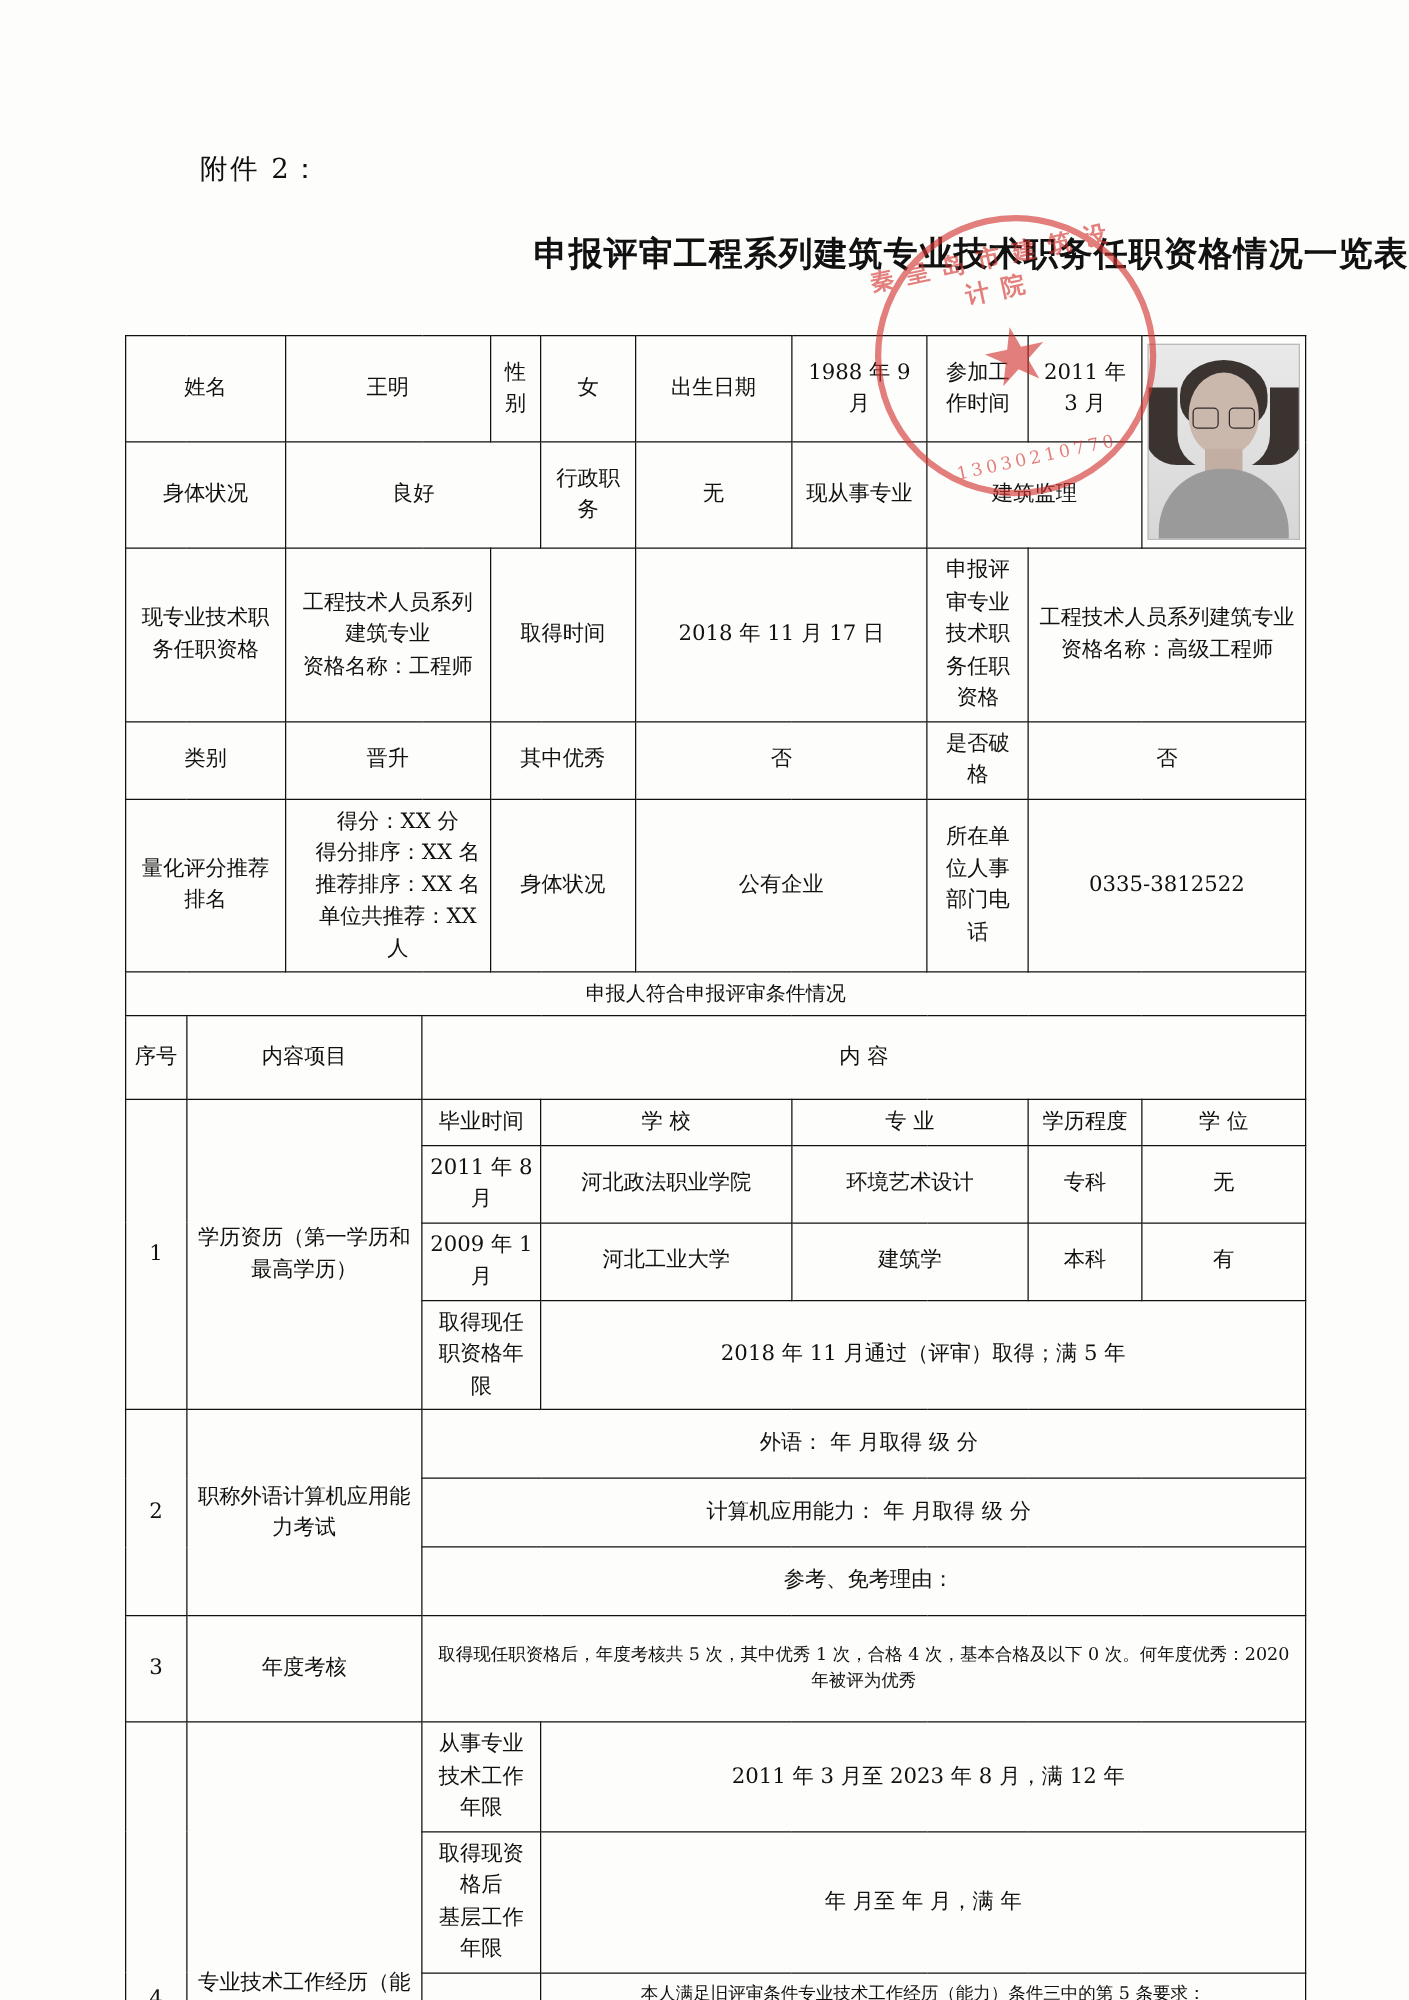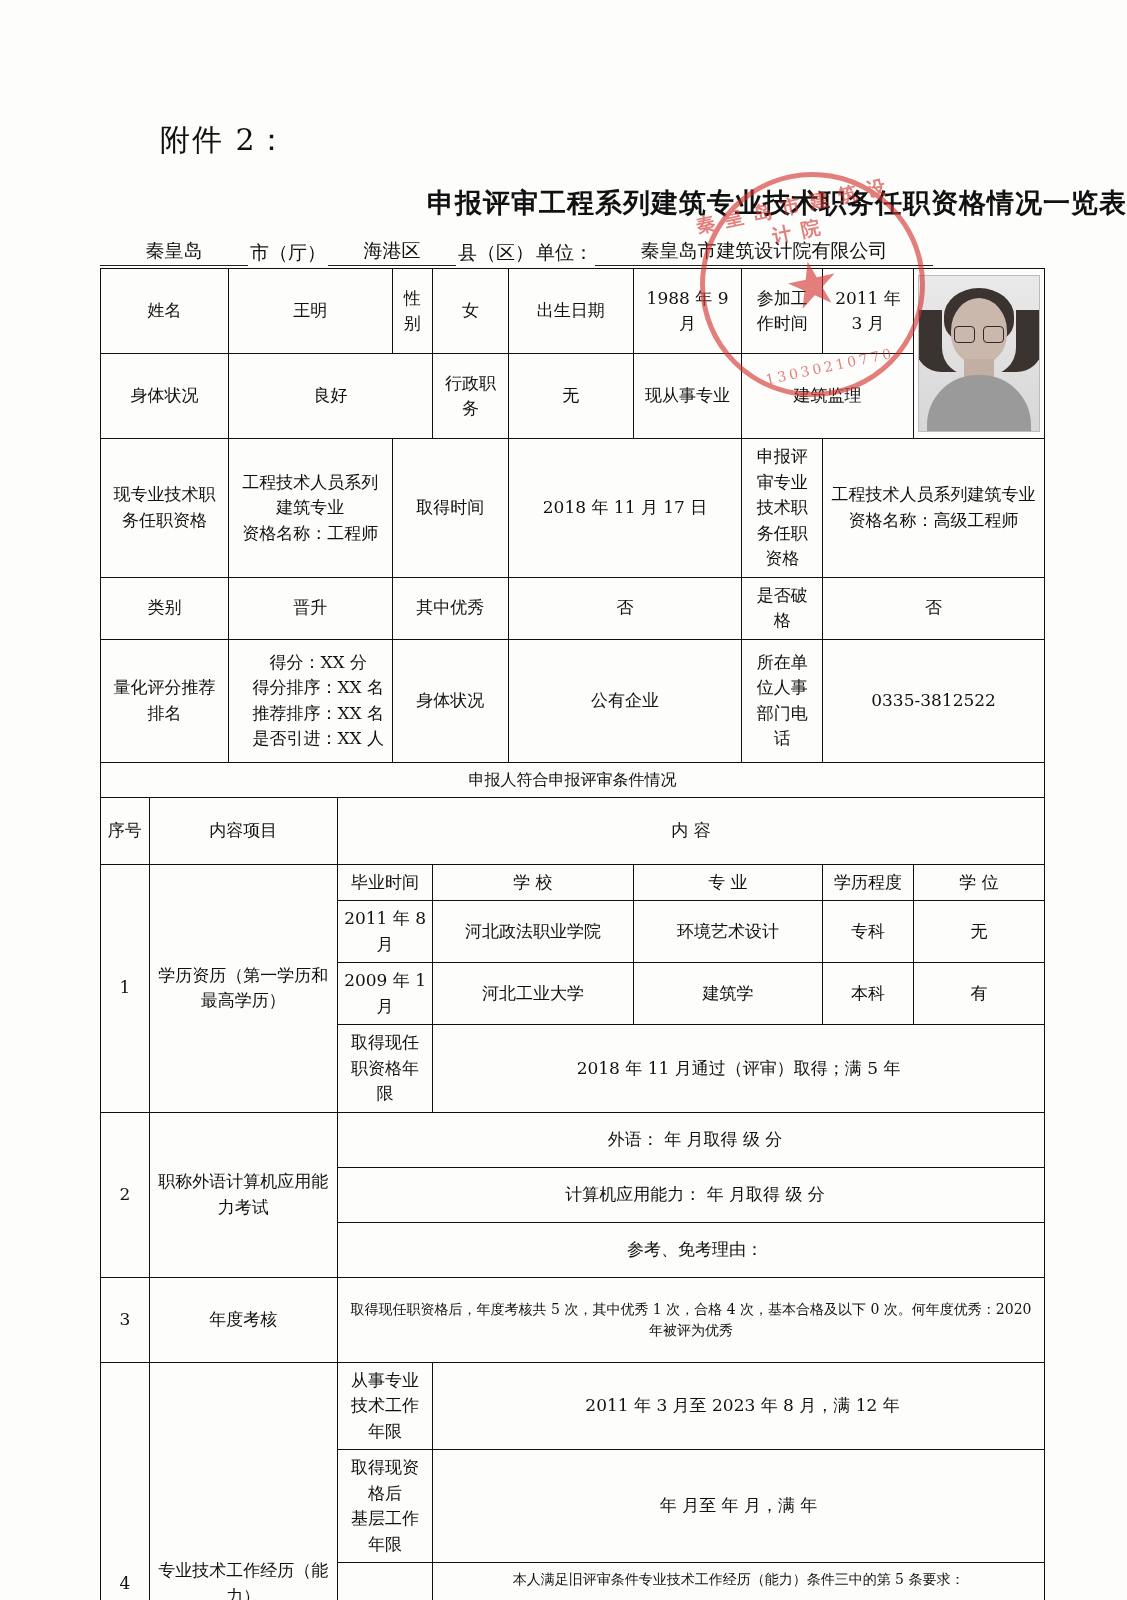--- a/index.html
+++ b/index.html
@@ -7,21 +7,21 @@
     width:1127px;height:1600px;
     background:#fdfdfb;
     font-family:"DejaVu Serif","Liberation Serif",serif;
     color:#111;
     position:relative;
     overflow:hidden;
   }
   .page{position:relative;width:1127px;height:1600px;}
   .attach{
     position:absolute;left:160px;top:120px;
-    font-size:30px;letter-spacing:2px;
+    font-size:22px;letter-spacing:2px;
   }
   .doc-title{
     position:absolute;left:0;top:185px;width:1127px;
     text-align:right;font-size:27px;font-weight:bold;letter-spacing:1px;
   }
   .subline{
     position:absolute;left:100px;top:238px;width:945px;
     font-size:19px;display:flex;align-items:flex-end;gap:2px;
   }
   .ul{border-bottom:1.5px solid #222;display:inline-block;text-align:center;padding:0 4px 1px 4px;}
@@ -104,28 +104,20 @@
 </style>
 </head>
 <body>
 
 <div class="page">
 
   <div class="attach">附件 2：</div>
 
   <div class="doc-title">申报评审工程系列建筑专业技术职务任职资格情况一览表</div>
 
-  <div class="subline">
-    <span class="ul" style="width:140px">秦皇岛</span>
-    <span>市（厅）</span>
-    <span class="ul" style="width:120px">海港区</span>
-    <span>县（区）</span>
-    <span>单位：</span>
-    <span class="ul" style="width:330px">秦皇岛市建筑设计院有限公司</span>
-  </div>
 
   <table class="main">
     <colgroup>
       <col style="width:52px">
       <col style="width:90px">
       <col style="width:120px">
       <col style="width:60px">
       <col style="width:42px">
       <col style="width:84px">
       <col style="width:142px">
@@ -184,21 +176,21 @@
       <td colspan="2">否</td>
       <td>是否破格</td>
       <td colspan="2">否</td>
     </tr>
 
     <tr>
       <td colspan="2" style="height:112px">量化评分推荐排名</td>
       <td colspan="2" class="l" style="white-space:pre-line;padding-left:22px">得分：XX 分
 得分排序：XX 名
 推荐排序：XX 名
-是否引进：XX 人</td>
+单位共推荐：XX 人</td>
       <td colspan="2">身体状况</td>
       <td colspan="2">公有企业</td>
       <td>所在单位人事部门电话</td>
       <td colspan="2">0335-3812522</td>
     </tr>
 
     <tr>
       <td colspan="11" class="section-title">申报人符合申报评审条件情况</td>
     </tr>
 

